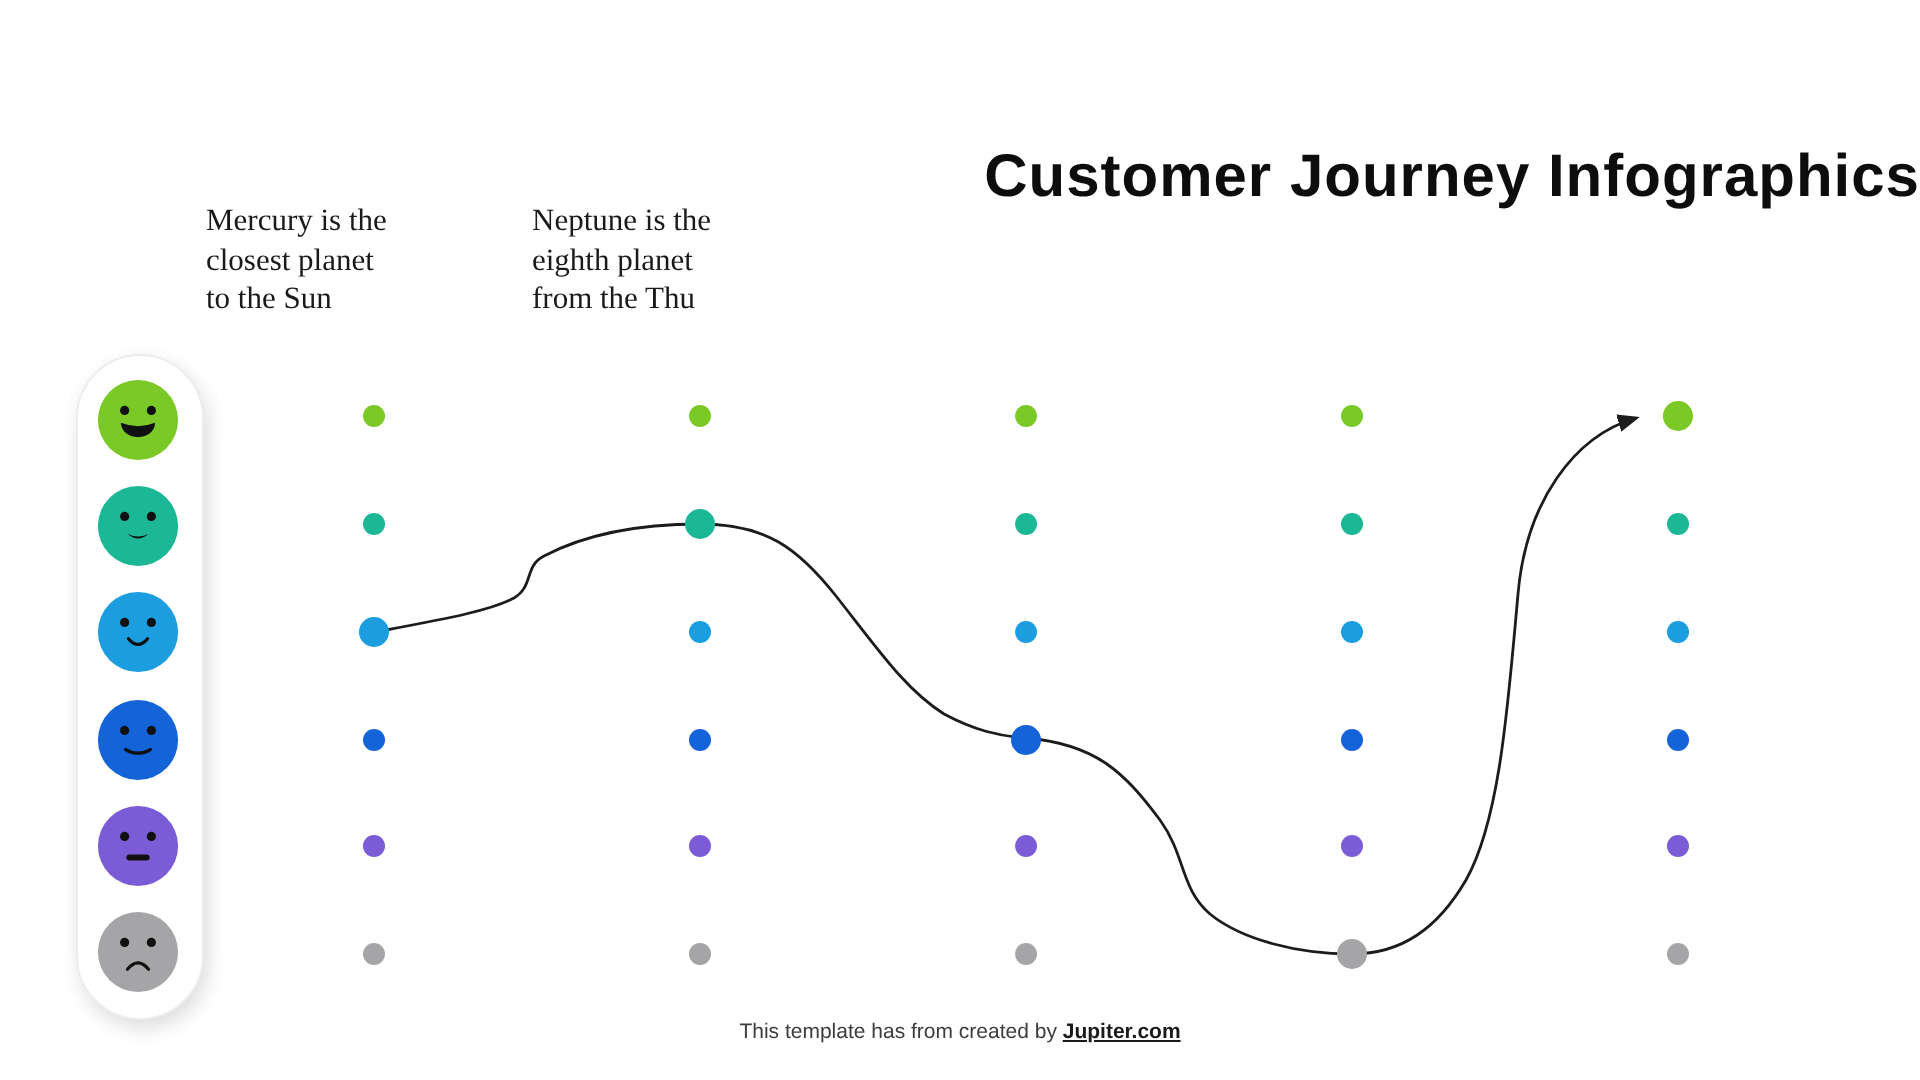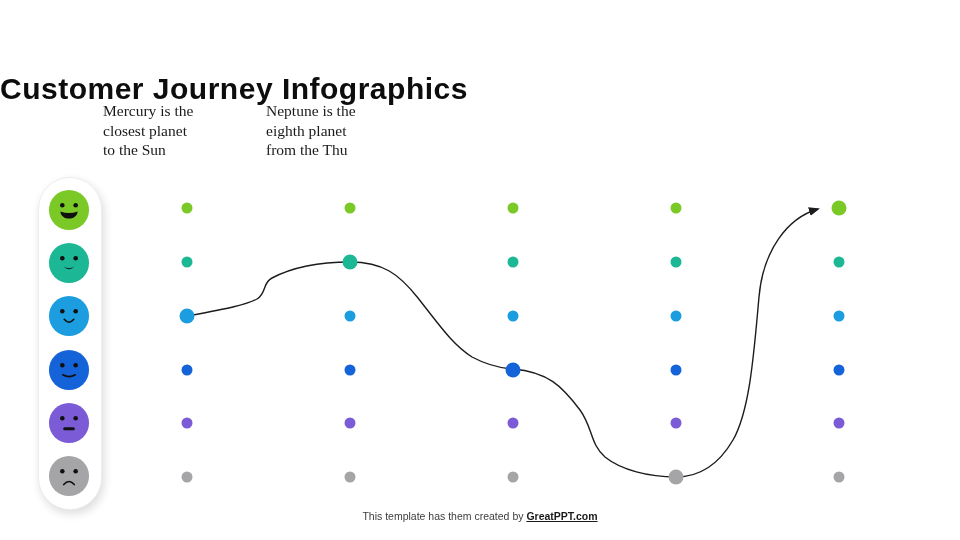--- a/index.html
+++ b/index.html
@@ -7,21 +7,21 @@
     position: relative;
     width: 960px; height: 540px;
     background: #ffffff;
     overflow: hidden;
     font-family: "Liberation Sans", sans-serif;
     color: #111111;
   }
   .title {
     position: absolute;
     left: 0; right: 0; top: 52px;
-    text-align: left;
+    text-align: right;
     font-size: 30px;
     font-weight: bold;
     letter-spacing: 0.5px;
     color: #0d0d0d;
   }
   .col-header {
     position: absolute;
     top: 101px;
     width: 170px;
     margin-left: -85px;
@@ -170,16 +170,16 @@
         </svg></div>
       <div class="face" style="left: 48px; top: 455px;"><svg width="42" height="42" viewBox="0 0 44 44">
           <circle cx="22" cy="22" r="21" fill="#A5A5A8"></circle>
           <circle cx="15" cy="17" r="2.4" fill="#101010"></circle>
           <circle cx="29" cy="17" r="2.4" fill="#101010"></circle>
           <path d="M16.5,31 Q22,24.5 27.5,31" fill="none" stroke="#101010" stroke-width="1.7" stroke-linecap="round"></path>
         </svg></div>
     </div>
 
   <div class="footer">
-    <span>This template has them created by </span><a href="#">GreatPPT.com</a>
+    <span>This template has from created by </span><a href="#">Jupiter.com</a>
   </div>
 
 </div>
 
 </body></html>

